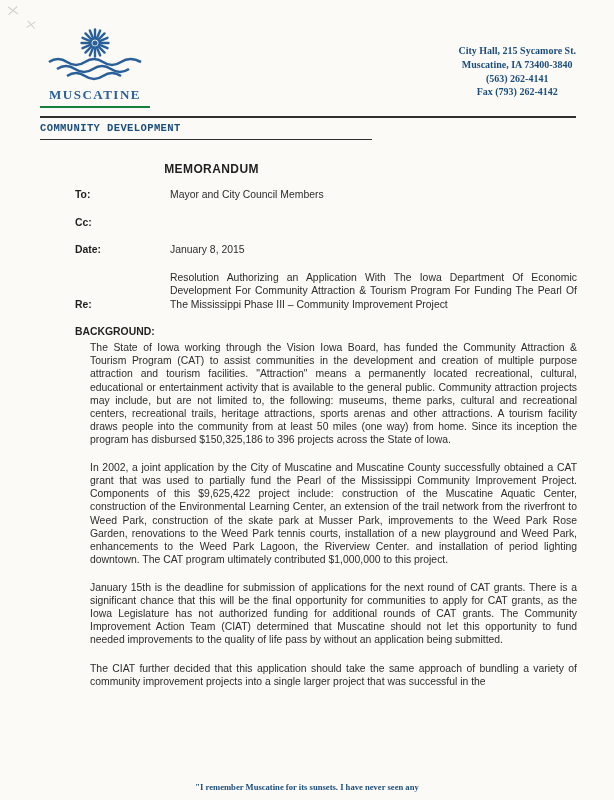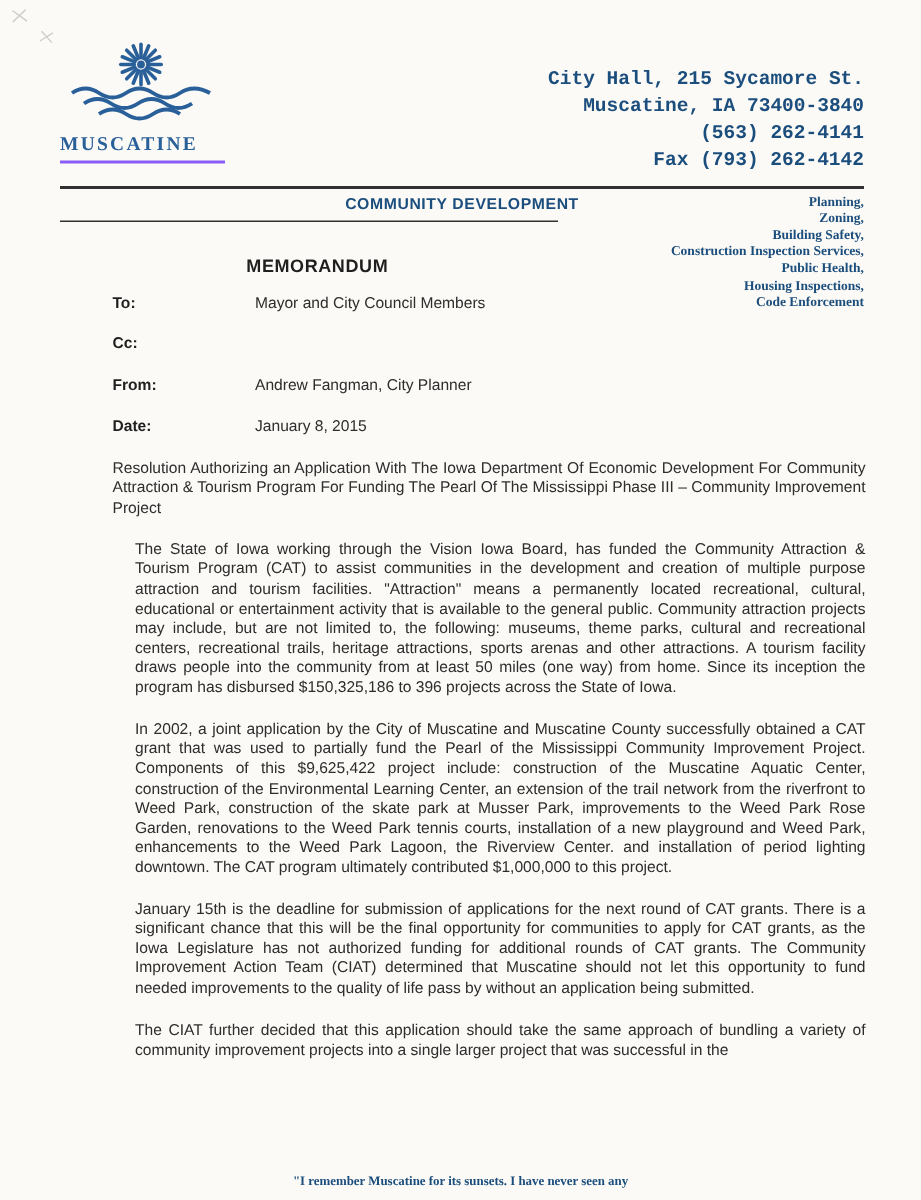--- a/index.html
+++ b/index.html
@@ -11,36 +11,36 @@
   .scan-mark { position:absolute; width:12px; height:12px; opacity:.4; }
   .scan-mark::before, .scan-mark::after {
     content:""; position:absolute; left:0; top:5px; width:12px; height:1.4px; background:#8a8a8a;
   }
   .scan-mark::before { transform:rotate(36deg); }
   .scan-mark::after  { transform:rotate(-44deg); }
   .m1 { left:7px; top:5px; }
   .m2 { left:25px; top:19px; transform:scale(.85) rotate(12deg); }
 
   .letterhead { display:flex; justify-content:space-between; align-items:flex-start; padding:28px 38px 0 40px; }
-  .logo-block { width:110px; border-bottom:2px solid #8b5cf6; padding-bottom:3px; }
+  .logo-block { width:110px; border-bottom:2px solid #15803d; padding-bottom:3px; text-align:center; }
   .wordmark {
     font-family:"Liberation Serif", serif; font-weight:bold; font-size:13px;
     letter-spacing:1.5px; color:#2a6099; margin-top:1px;
   }
   .address {
-    text-align:right; font-family:Liberation Mono, monospace; font-weight:bold;
-    font-size:13px; line-height:1.38; color:#1c4e7d; padding-top:16px;
+    text-align:center; font-family:Liberation Serif, serif; font-weight:bold;
+    font-size:10px; line-height:1.38; color:#1c4e7d; padding-top:16px;
   }
 
   .header-rule { margin:8px 38px 0 40px; border-top:2px solid #303030; }
 
   .header-mid { position:relative; margin:0 38px 0 40px; height:70px; }
   .dept-name {
-    position:absolute; top:4px; left:0; width:100%; text-align:center;
-    font-family:Liberation Sans, sans-serif; font-weight:bold; font-size:10.5px;
+    position:absolute; top:4px; left:0; width:100%; 
+    font-family:Liberation Mono, monospace; font-weight:bold; font-size:10.5px;
     letter-spacing:.4px; color:#1c4e7d;
   }
   .dept-underline { position:absolute; top:21px; left:0; width:62%; border-top:1.5px solid #303030; }
   .services {
     position:absolute; top:3px; right:0; text-align:right;
     font-family:"Liberation Serif", serif; font-weight:bold; font-size:9px;
     line-height:1.24; color:#1c4e7d;
   }
   .memo-title {
     position:absolute; top:44px; left:0; width:64%; text-align:center;
@@ -106,54 +106,43 @@
       <div>(563) 262-4141</div>
       <div>Fax (793) 262-4142</div>
     </div>
   </div>
 
   <div class="header-rule"></div>
 
   <div class="header-mid">
     <div class="dept-name">COMMUNITY DEVELOPMENT</div>
     <div class="dept-underline"></div>
-    <div class="services">
-      <div>Planning,</div>
-      <div>Zoning,</div>
-      <div>Building Safety,</div>
-      <div>Construction Inspection Services,</div>
-      <div>Public Health,</div>
-      <div>Housing Inspections,</div>
-      <div>Code Enforcement</div>
-    </div>
     <div class="memo-title">MEMORANDUM</div>
   </div>
 
   <div class="fields">
     <div class="field-row">
       <div class="field-label">To:</div>
       <div class="field-value">Mayor and City Council Members</div>
     </div>
     <div class="field-row">
       <div class="field-label">Cc:</div>
     </div>
     <div class="field-row">
-      <div class="field-label">From:</div>
-      <div class="field-value">Andrew Fangman, City Planner</div>
-    </div>
-    <div class="field-row">
       <div class="field-label">Date:</div>
       <div class="field-value">January 8, 2015</div>
     </div>
     <div class="field-row">
+      <div class="field-label">Re:</div>
       <div class="field-value">Resolution Authorizing an Application With The Iowa Department Of Economic Development For Community Attraction &amp; Tourism Program For Funding The Pearl Of The Mississippi Phase III – Community Improvement Project</div>
     </div>
   </div>
 
   <div class="body-text">
+    <div class="section-heading">BACKGROUND:</div>
     <p>The State of Iowa working through the Vision Iowa Board, has funded the Community Attraction &amp; Tourism Program (CAT) to assist communities in the development and creation of multiple purpose attraction and tourism facilities. "Attraction" means a permanently located recreational, cultural, educational or entertainment activity that is available to the general public. Community attraction projects may include, but are not limited to, the following: museums, theme parks, cultural and recreational centers, recreational trails, heritage attractions, sports arenas and other attractions. A tourism facility draws people into the community from at least 50 miles (one way) from home.  Since its inception the program has disbursed $150,325,186 to 396 projects across the State of Iowa.</p>
     <p>In 2002, a joint application by the City of Muscatine and Muscatine County successfully obtained a CAT grant that was used to partially fund the Pearl of the Mississippi Community Improvement Project.  Components of this $9,625,422 project include: construction of the Muscatine Aquatic Center, construction of the Environmental Learning Center,  an extension of the trail network from the riverfront to Weed Park, construction of the skate park at Musser Park, improvements to the Weed Park Rose Garden, renovations to the Weed Park tennis courts, installation of a new playground and Weed Park, enhancements to the Weed Park Lagoon, the Riverview Center.  and installation of period lighting downtown.  The CAT program ultimately contributed $1,000,000 to this project.</p>
     <p>January 15th is the deadline for submission of applications for the next round of CAT grants. There is a significant chance that this will be the final opportunity for communities to apply for CAT grants, as the Iowa Legislature has not authorized funding for additional rounds of CAT grants.  The Community Improvement Action Team (CIAT) determined that Muscatine should not let this opportunity to fund needed improvements to the quality of life pass by without an application being submitted.</p>
     <p>The CIAT further decided that this application should take the same approach of bundling a variety of community improvement projects into a single larger project that was successful in the</p>
   </div>
 
   <div class="footer">
     <div>"I remember Muscatine for its sunsets. I have never seen any</div>
   </div>
 

